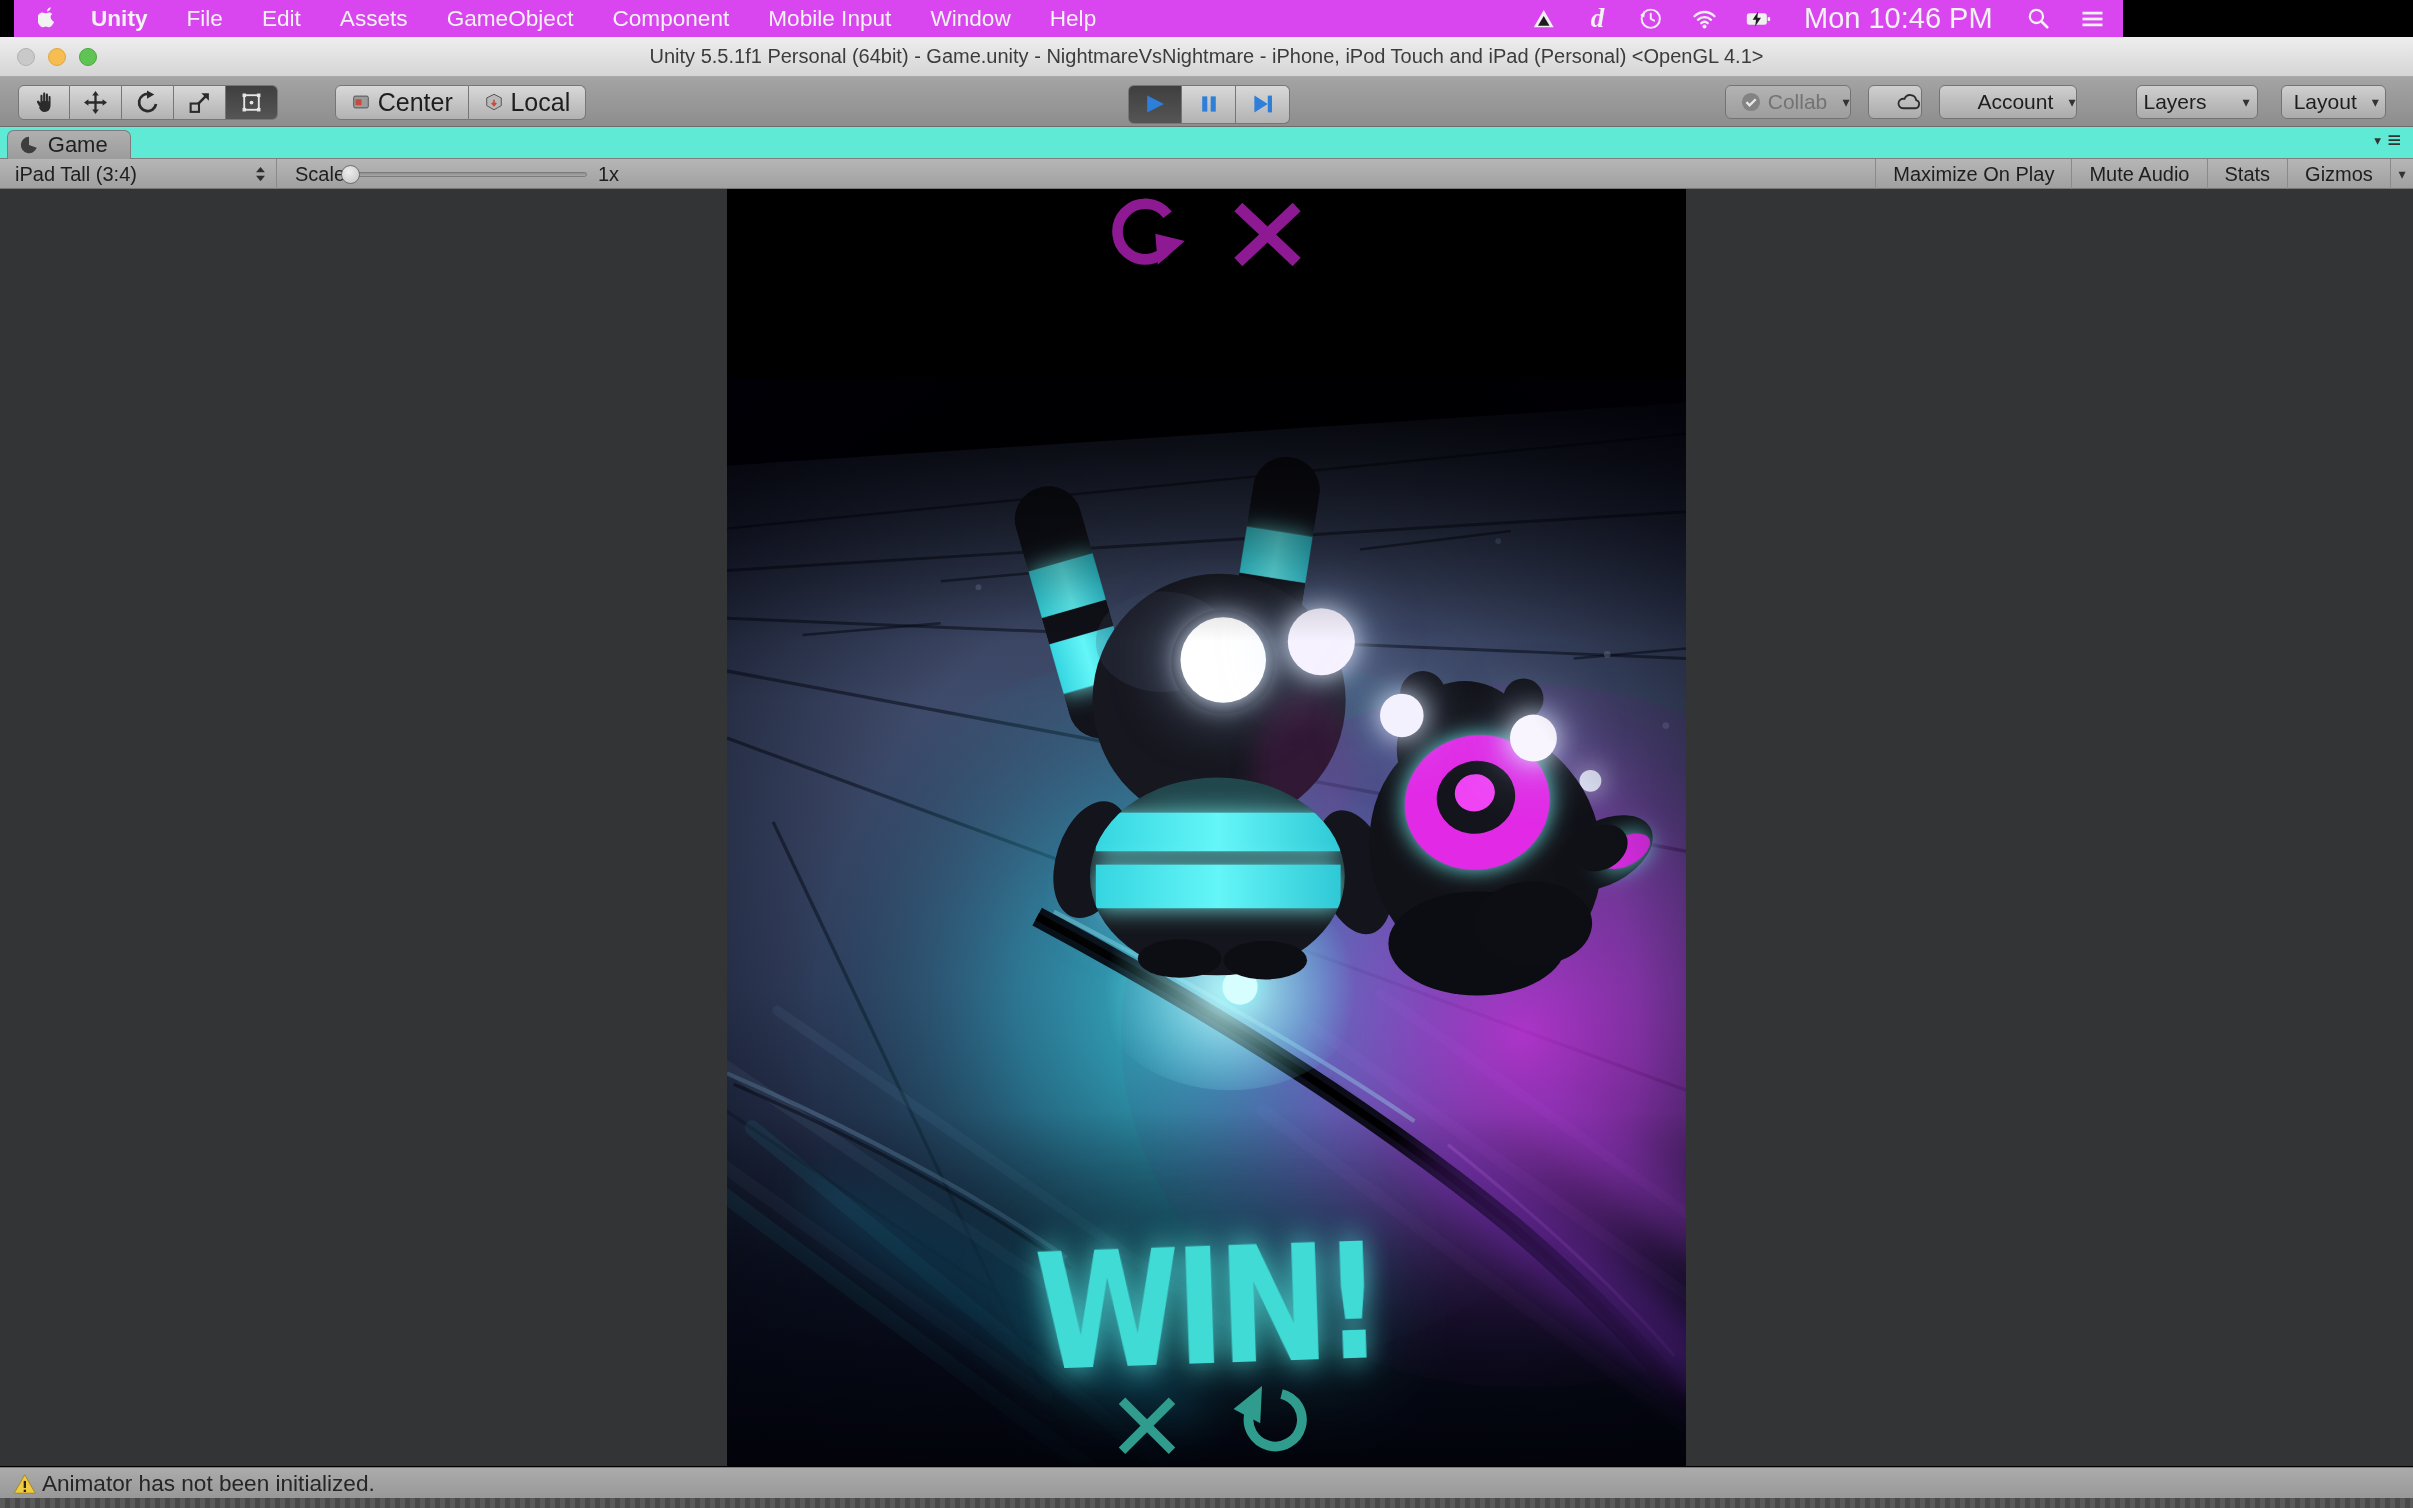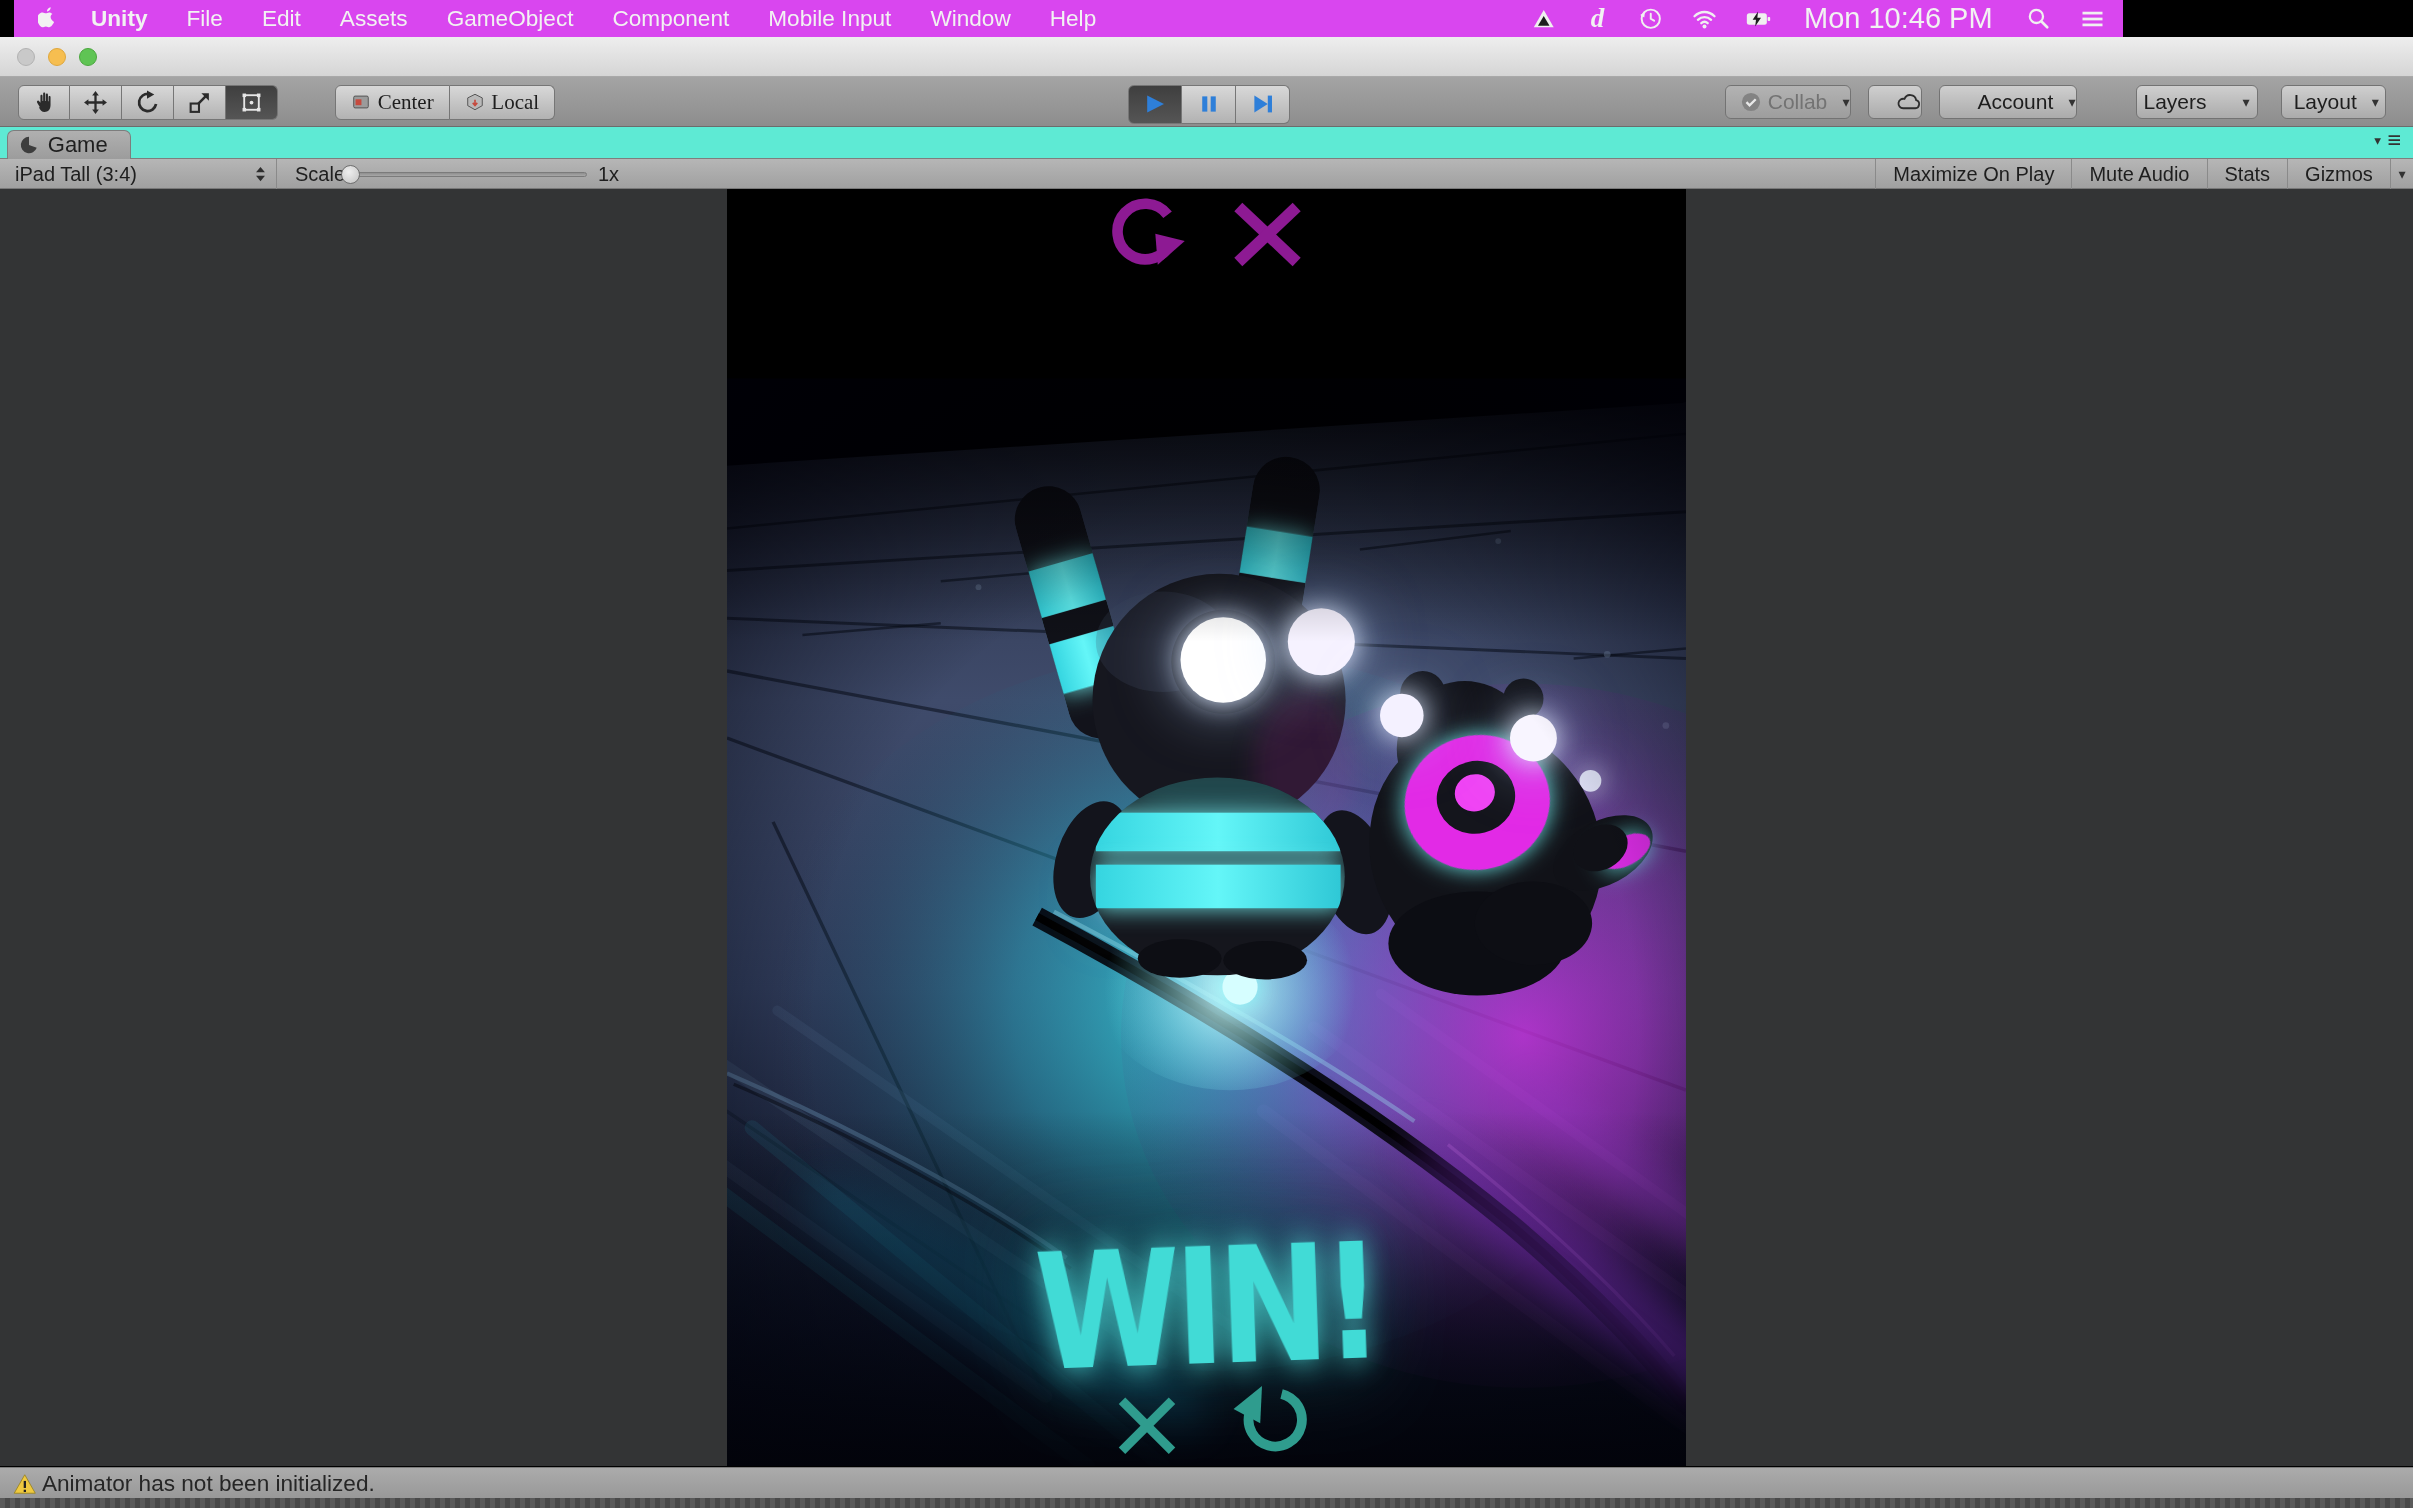--- a/index.html
+++ b/index.html
@@ -35,21 +35,21 @@
   
   .toolbar { position:absolute; left:0; top:77px; width:2413px; height:50px;
     background:linear-gradient(#a4a4a4,#8d8d8d); border-bottom:0.8px solid #6c6c6c; }
   .tgroup { position:absolute; top:7.5px; height:35px; display:flex; }
   .tbtn { height:35px; background:linear-gradient(#d8d8d8,#b2b2b2); border:0.8px solid #767676;
     border-left:none; display:flex; align-items:center; justify-content:center; cursor:pointer; }
   .tbtn:first-child { border-left:0.8px solid #767676; border-radius:5.9px 0 0 5.9px; }
   .tbtn:last-child { border-radius:0 5.9px 5.9px 0; }
   .tbtn.sel { background:linear-gradient(#3f3f3f,#555555); }
   .tools { left:18.4px; } .tools .tbtn { width:52px; }
-  .pivots { left:335px; } .pivots .tbtn { padding:0 15px; gap:6.7px; font-size:21px; color:#1e1e1e;font-family:Liberation Serif, serif; }
+  .pivots { left:335px; } .pivots .tbtn { padding:0 15px; gap:6.7px; font-size:25px; color:#1e1e1e; }
   .playgrp { left:1128px; } .playgrp .tbtn { width:54px; height:39px; }
   .rightgrp { right:27px; top:8.4px; height:34px; position:absolute; display:flex; align-items:center; }
   .rbtn { height:34px; background:linear-gradient(#cfcfcf,#ababab); border:0.8px solid #737373;
     border-radius:5.9px; display:flex; align-items:center; justify-content:flex-end;
     font-size:21px; color:#1e1e1e; cursor:pointer; gap:6.7px; }
   .rbtn .arr { font-size:14.2px; color:#333; margin-left:8.4px; }
   .collab { width:126px; color:#737373; background:linear-gradient(#b3b3b3,#9d9d9d); }
   .cloudb { width:54px; margin-left:17px; }
   .account { width:138px; margin-left:17px; }
   .layers { width:122px; margin-left:59px; justify-content:space-between; padding:0 7px; }
@@ -181,20 +181,21 @@
       </span>
     </div>
   </div>
 
   <div class="titlebar">
     <div class="lights">
       <span class="light close"></span>
       <span class="light min"></span>
       <span class="light max"></span>
     </div>
+    <div class="wintitle">Unity 5.5.1f1 Personal (64bit) - Game.unity - NightmareVsNightmare - iPhone, iPod Touch and iPad (Personal) &lt;OpenGL 4.1&gt;</div>
   </div>
 
   <div class="toolbar">
     <div class="tgroup tools">
       <div class="tbtn">
         <svg width="25" height="25" viewBox="0 0 24 24">
             <path fill="#2b2b2b" d="M7.6 16.5 5 12.2c-.9-1.5.9-2.8 1.9-1.5l1.2 1.6V5.6c0-1.5 2-1.5 2 0v4.9h.6V3.6c0-1.5 2-1.5 2 0v6.9h.6V4.6c0-1.5 2-1.5 2 0v6.2h.6V6.9c0-1.4 1.9-1.4 1.9 0v7.6c0 4.2-2.4 6.7-5.7 6.7-2.7 0-4.2-1.7-5.5-4.7z"></path>
           </svg>
       </div>
       <div class="tbtn">

